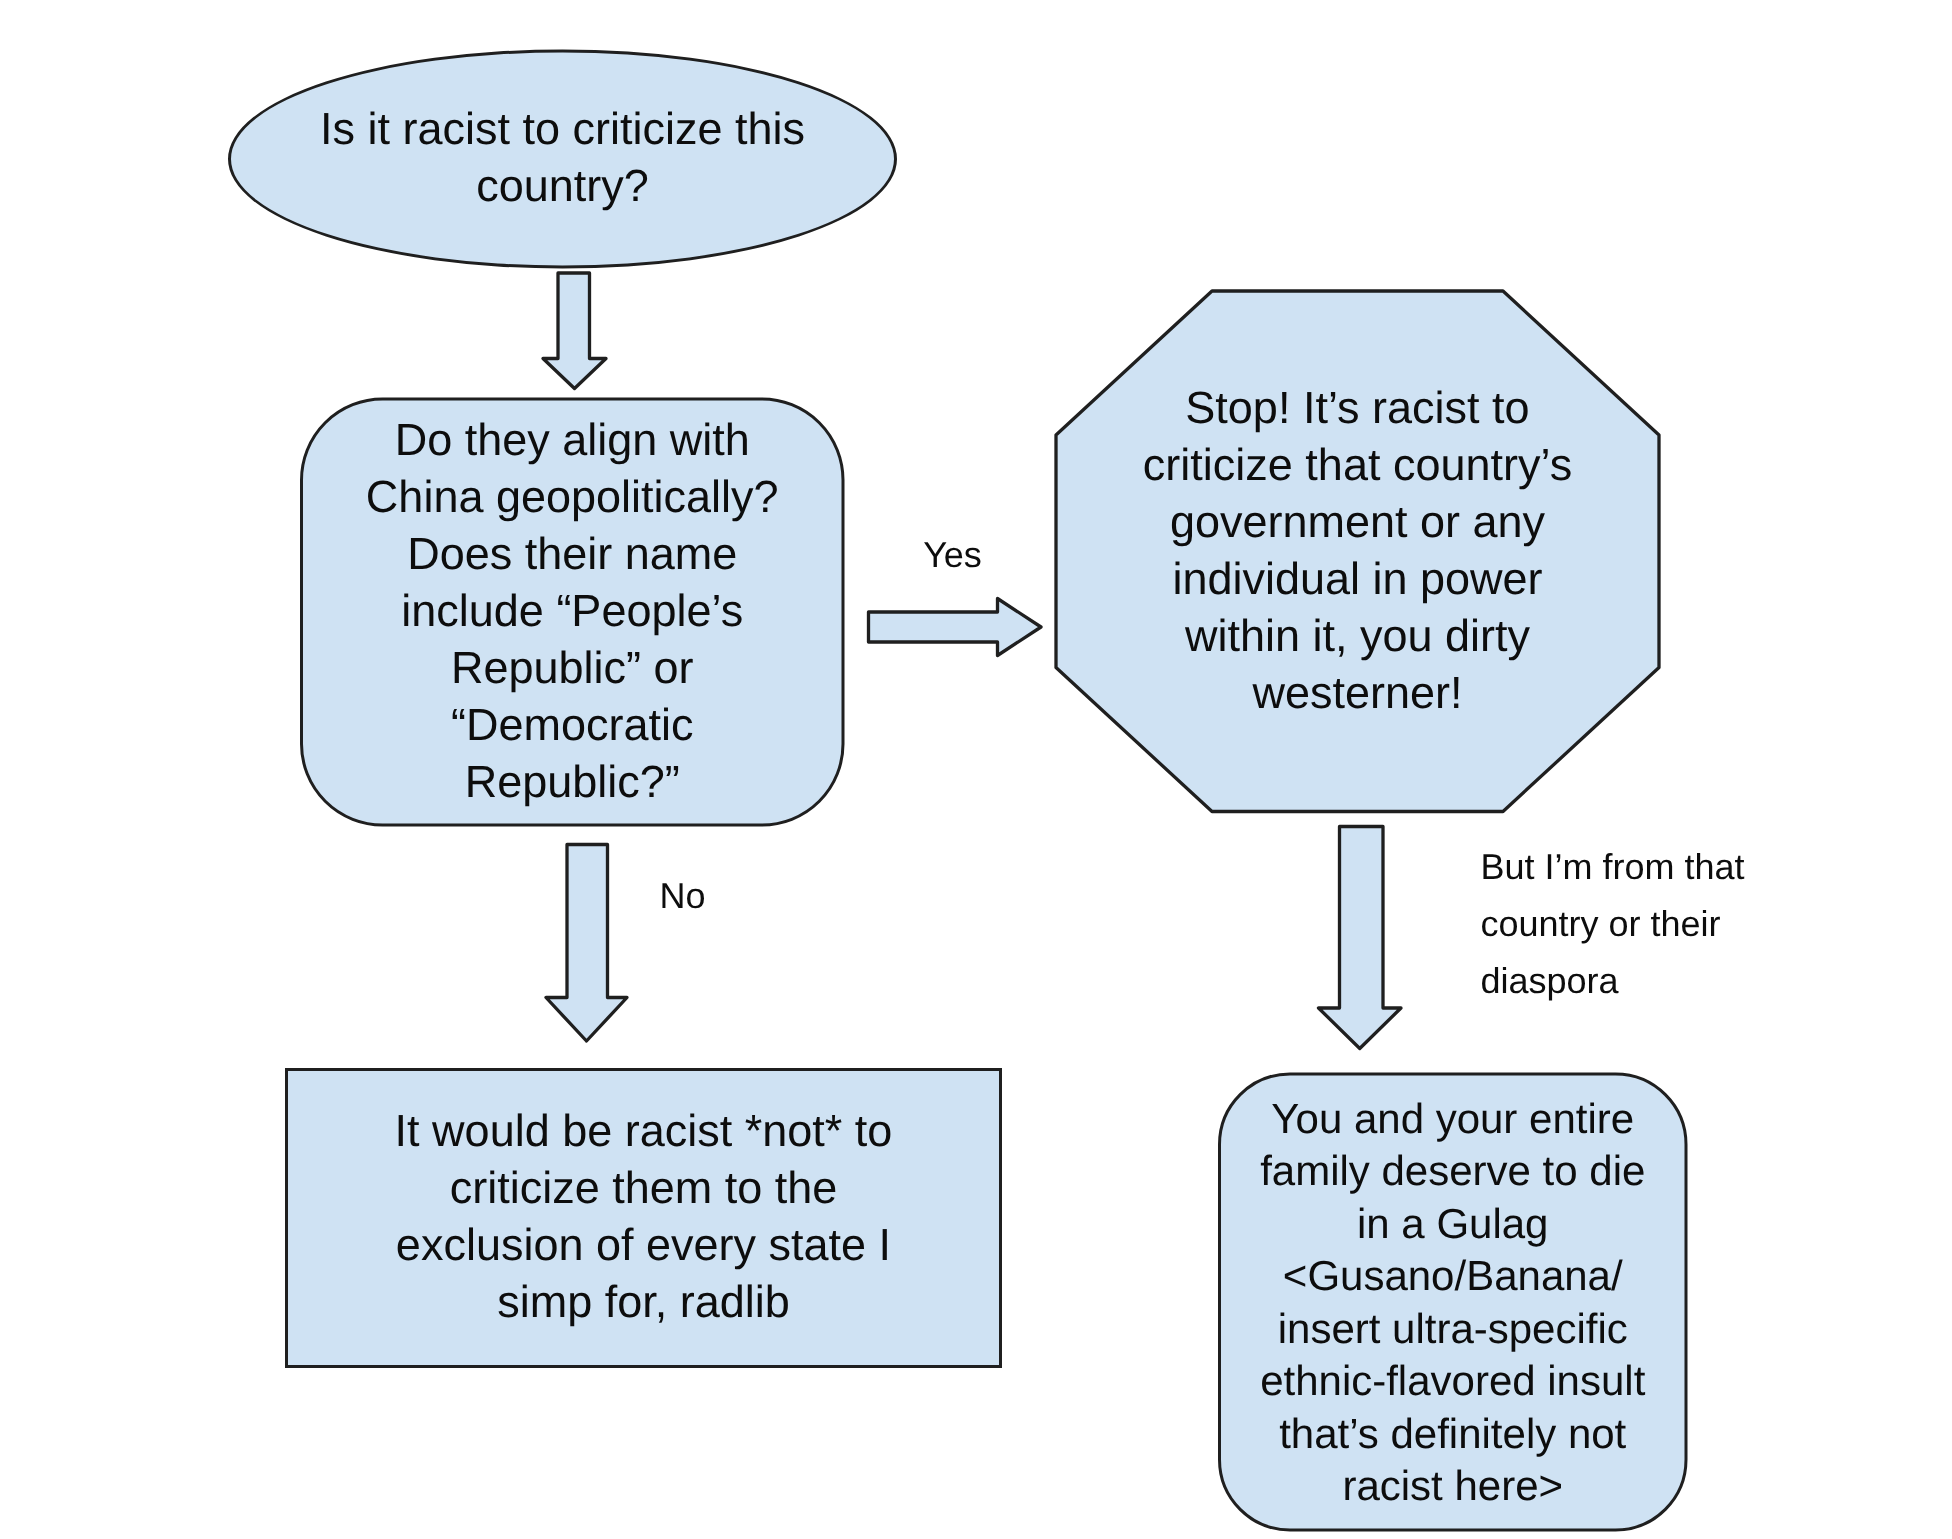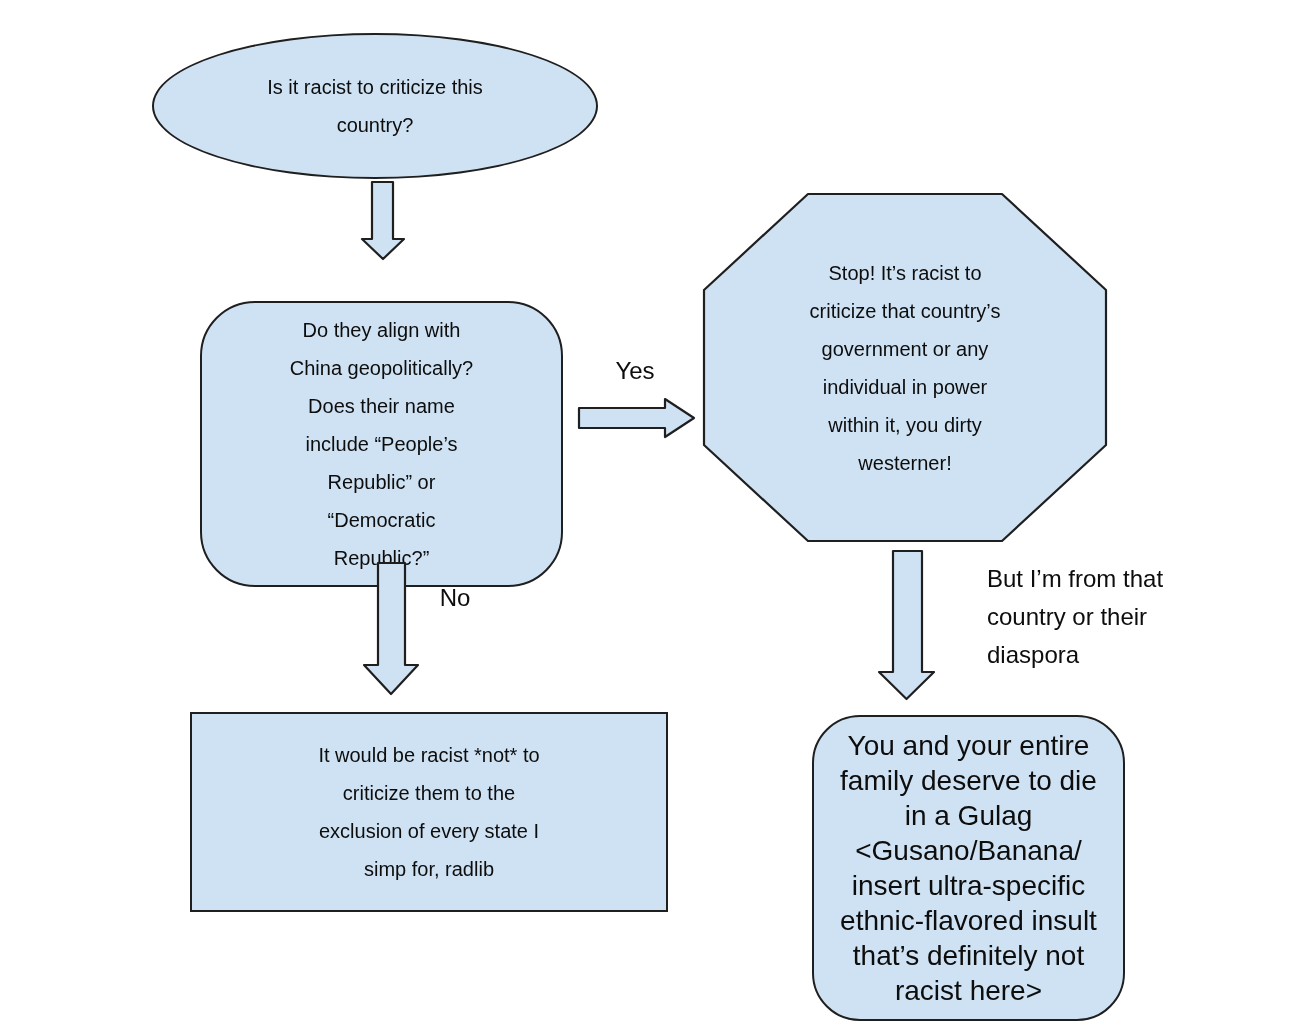--- a/index.html
+++ b/index.html
@@ -21,21 +21,21 @@
     box-sizing: border-box;
     background: var(--shape-fill, #cfe2f3);
     border: 2px solid var(--shape-stroke, #1f1f1f);
     display: flex;
     align-items: center;
     justify-content: center;
   }
   .txt {
     white-space: pre-line;
     text-align: center;
-    font-size: 20px;
+    font-size: 30px;
     line-height: 38px;
     color: var(--text-color, #0d0d0d);
   }
   .txt-sm {
     font-size: 28px;
     line-height: 35px;
   }
   .ellipse { border-radius: 50%; }
   .rounded { border-radius: 55px; }
   .rounded-sm { border-radius: 48px; }
@@ -68,21 +68,21 @@
 
   <div class="node ellipse" style="left:152px; top:33px; width:446px; height:146px;">
     <div class="txt">Is it racist to criticize this
 country?</div>
   </div>
 
   <svg class="connector" style="left:361px; top:181px;" width="44" height="80" viewBox="0 0 44 80">
     <polygon points="11,1 32,1 32,58 43,58 22,78 1,58 11,58"></polygon>
   </svg>
 
-  <div class="node rounded" style="left:200px; top:265px; width:363px; height:286px;margin-top:36px;">
+  <div class="node rounded" style="left:200px; top:265px; width:363px; height:286px;">
     <div class="txt">Do they align with
 China geopolitically?
 Does their name
 include “People’s
 Republic” or
 “Democratic
 Republic?”</div>
   </div>
 
   <div class="edge-label centered" style="left:593px; top:352px; width:84px;">Yes</div>

